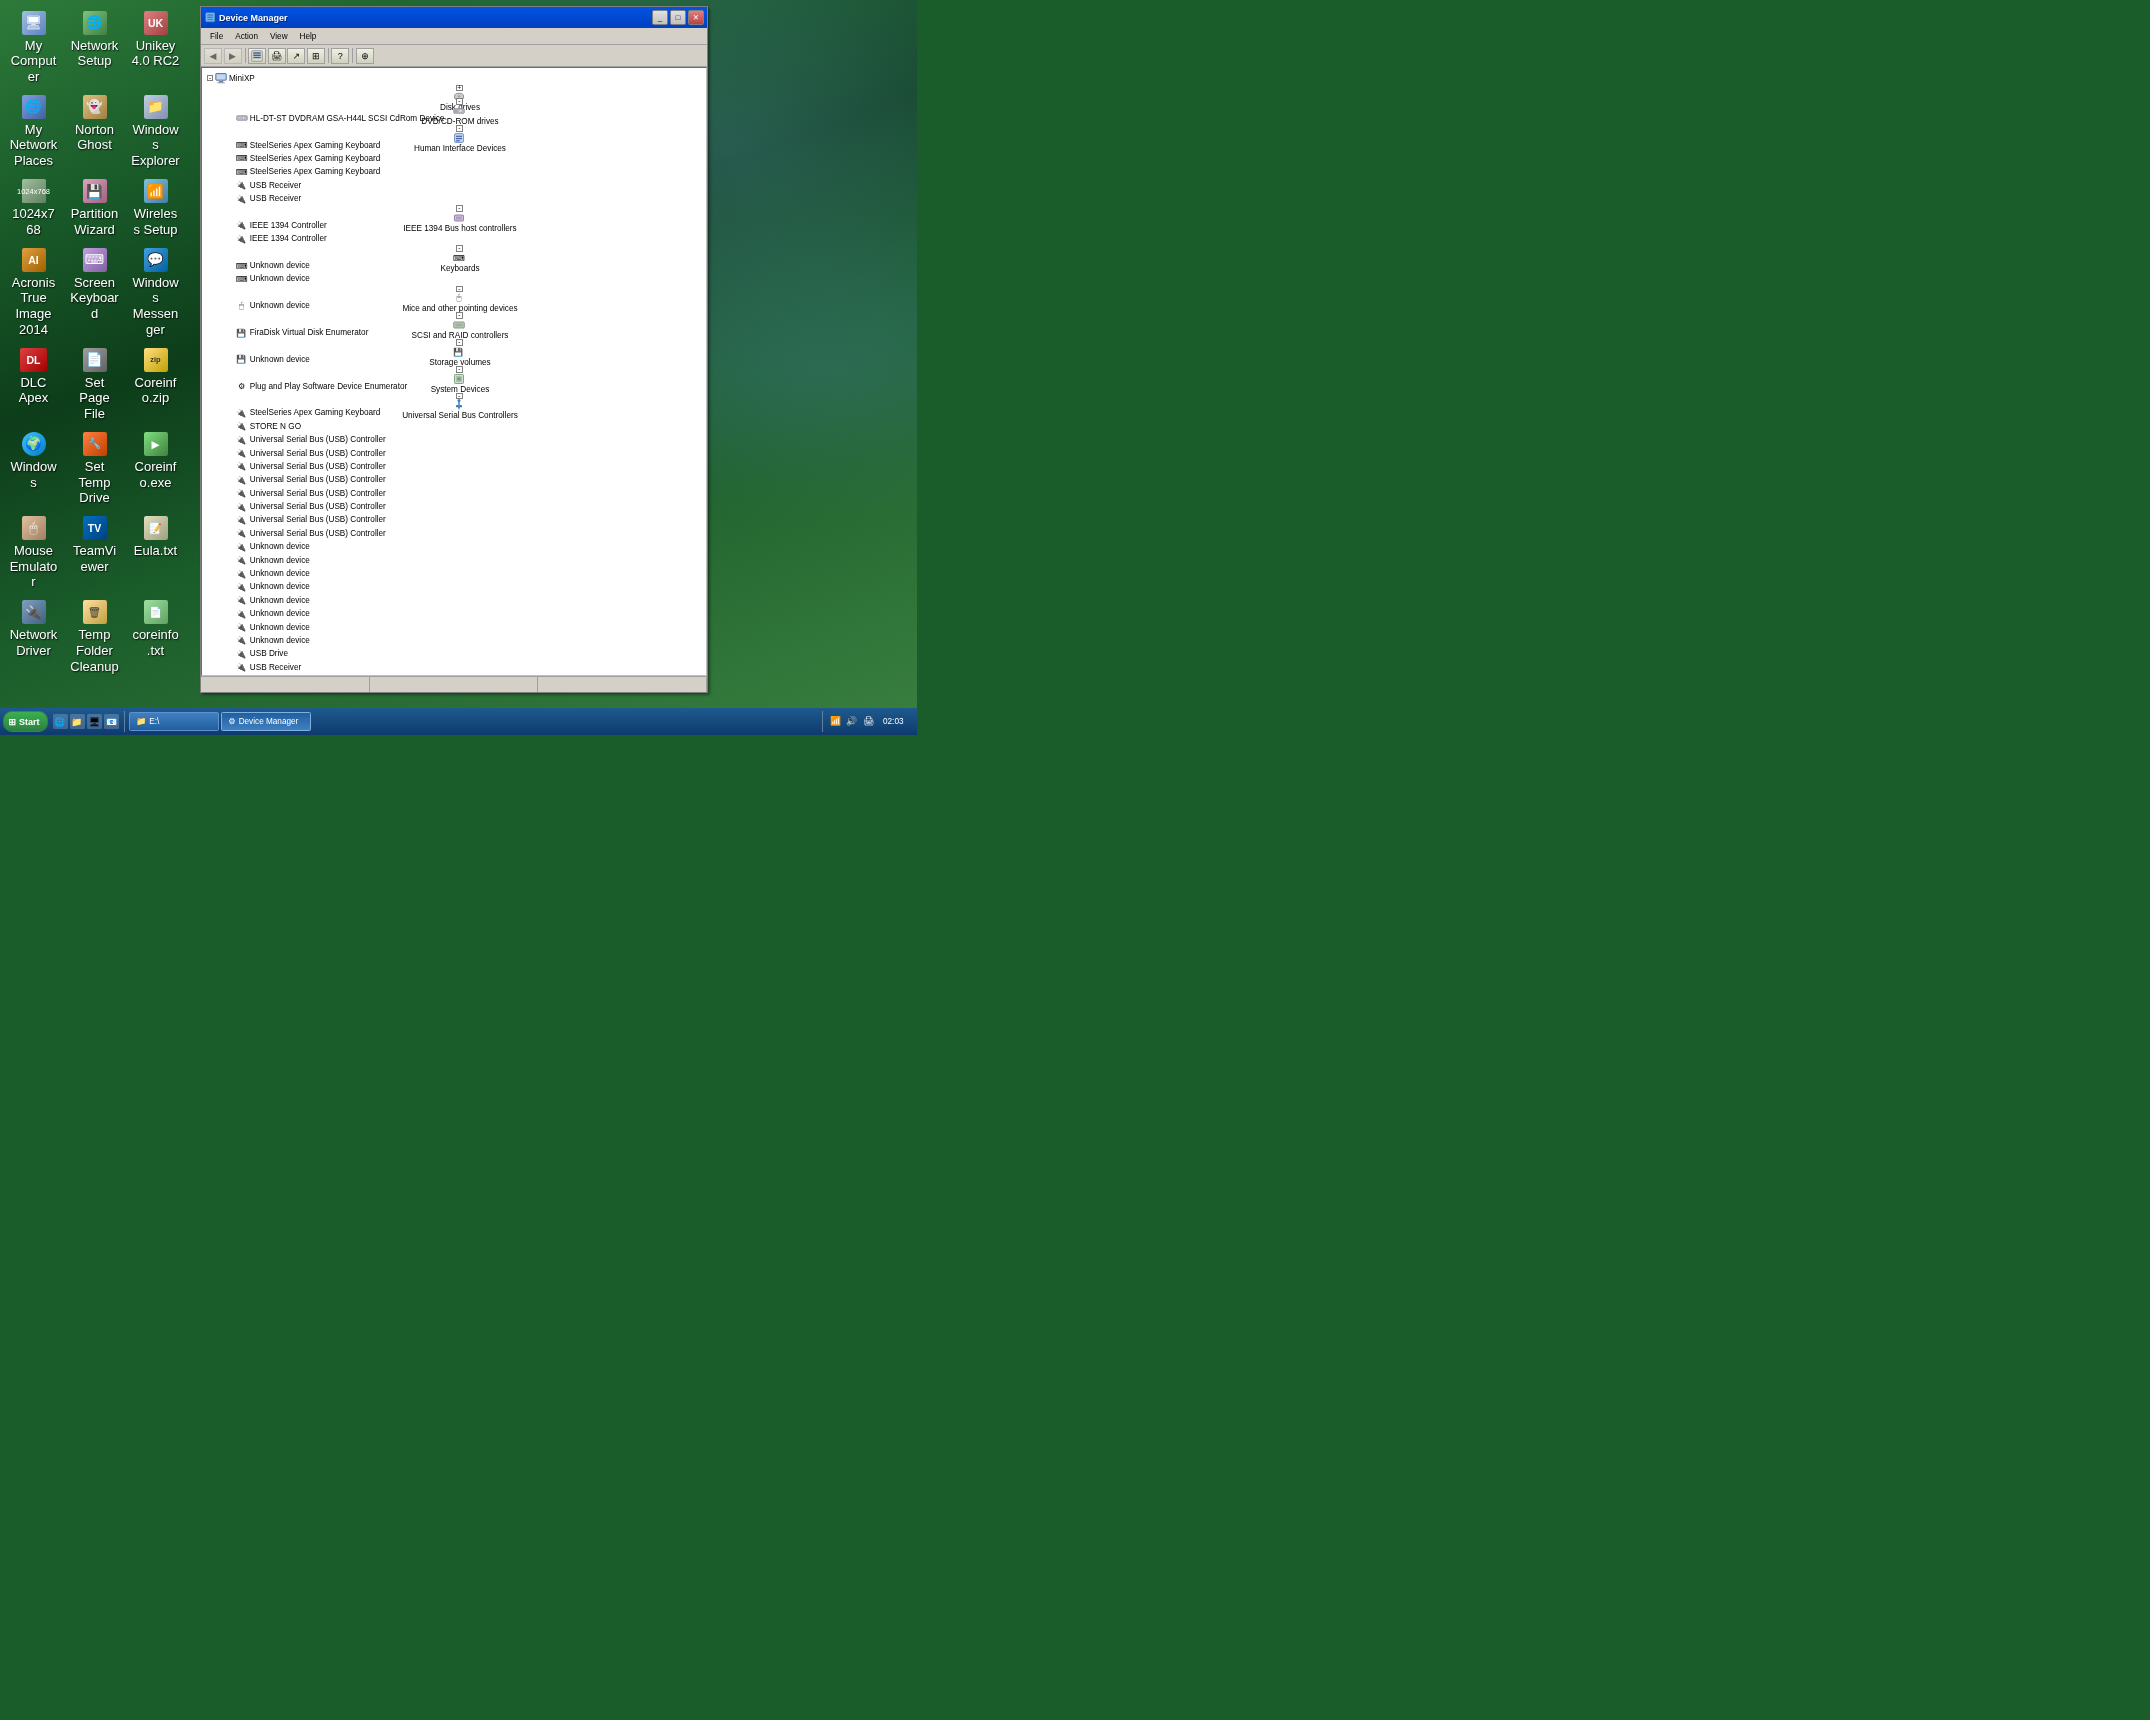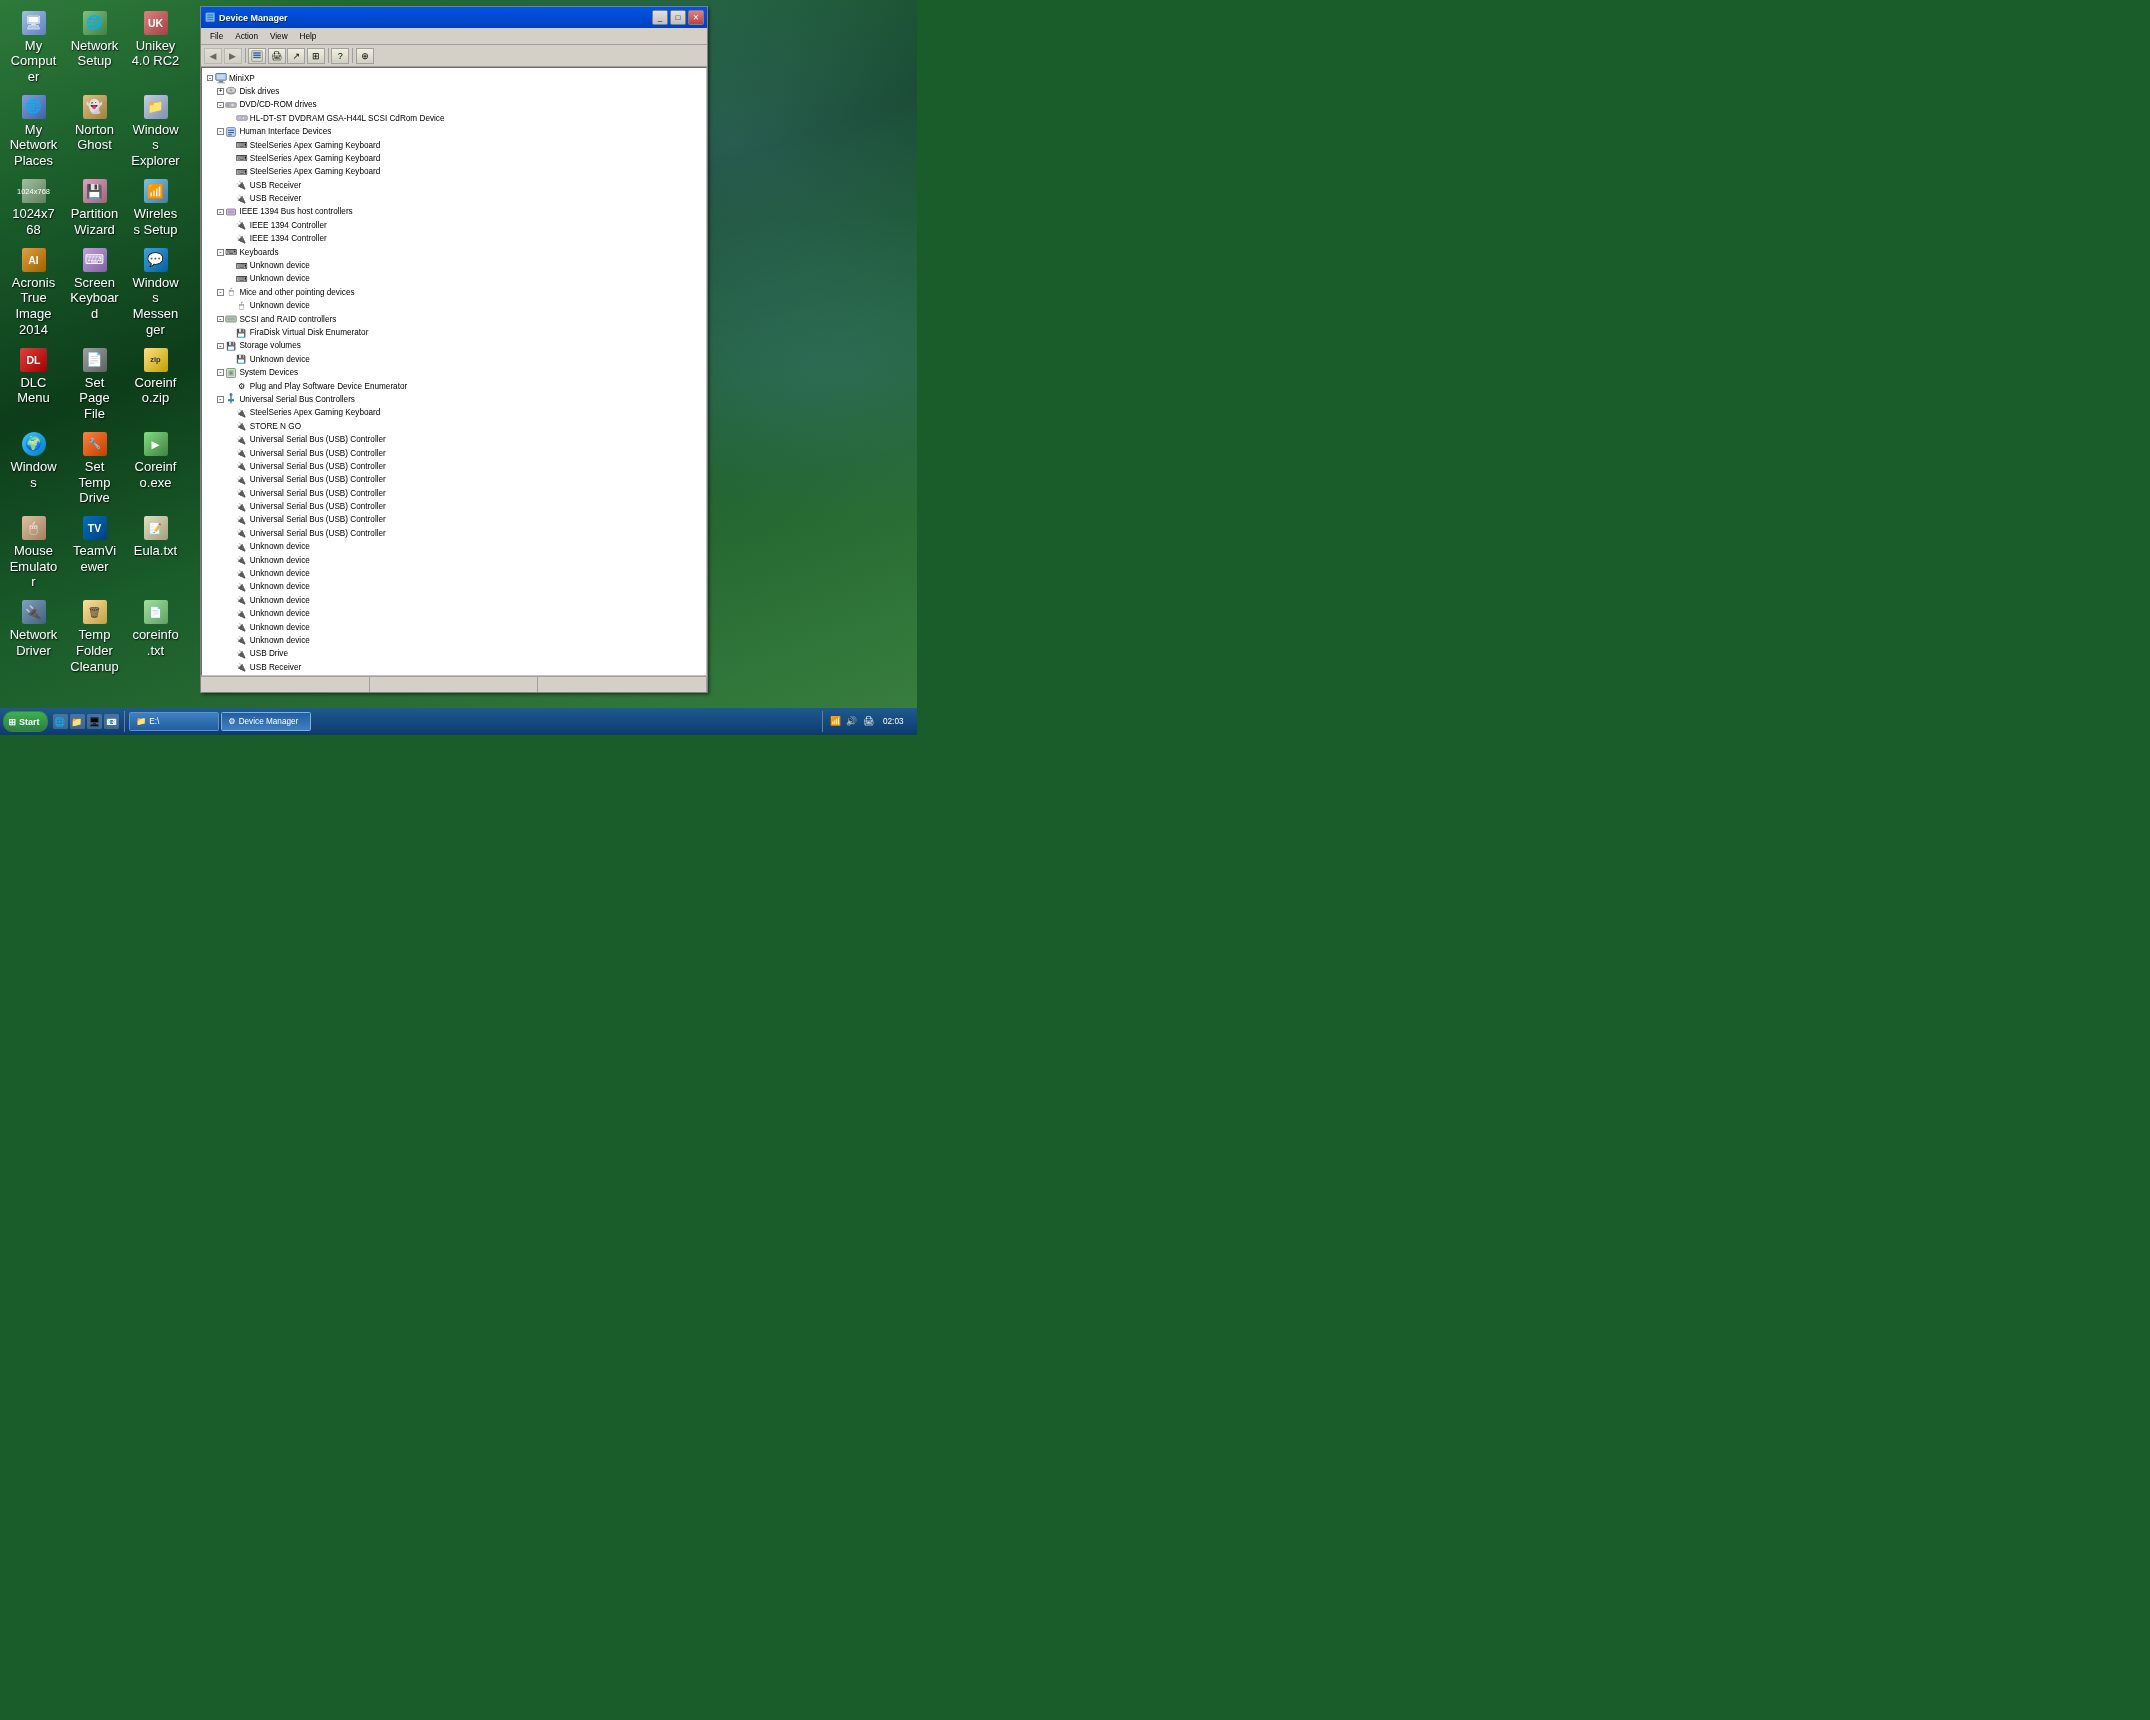--- a/index.html
+++ b/index.html
@@ -345,21 +345,21 @@
       color: white;
     }
     .clock {
       color: white;
       font-size: 8.2px;
       padding: 0 4.5px;
     }
 
     
     .indent-0 { padding-left: 1.5px; }
-    .indent-1 { padding-left: 12px; }
+    .indent-1 { padding-left: 12px; flex-direction: column; }
     .indent-2 { padding-left: 22.4px; }
   </style>
 </head>
 <body>
 
 <div class="desktop">
 
   <div class="desktop-icons">
 
     <div class="icon-item">
@@ -435,21 +435,21 @@
       <div class="icon-img">
           <div class="ico-msgr">💬</div>
         </div>
       <span class="icon-label">Windows Messenger</span>
     </div>
 
     <div class="icon-item">
       <div class="icon-img">
           <div class="ico-dlc">DL</div>
         </div>
-      <span class="icon-label">DLC Menu</span>
+      <span class="icon-label">DLC Apex</span>
     </div>
     <div class="icon-item">
       <div class="icon-img">
           <div class="ico-setpage">📄</div>
         </div>
       <span class="icon-label">Set Page File</span>
     </div>
     <div class="icon-item">
       <div class="icon-img">
           <div class="ico-corezip">zip</div>

